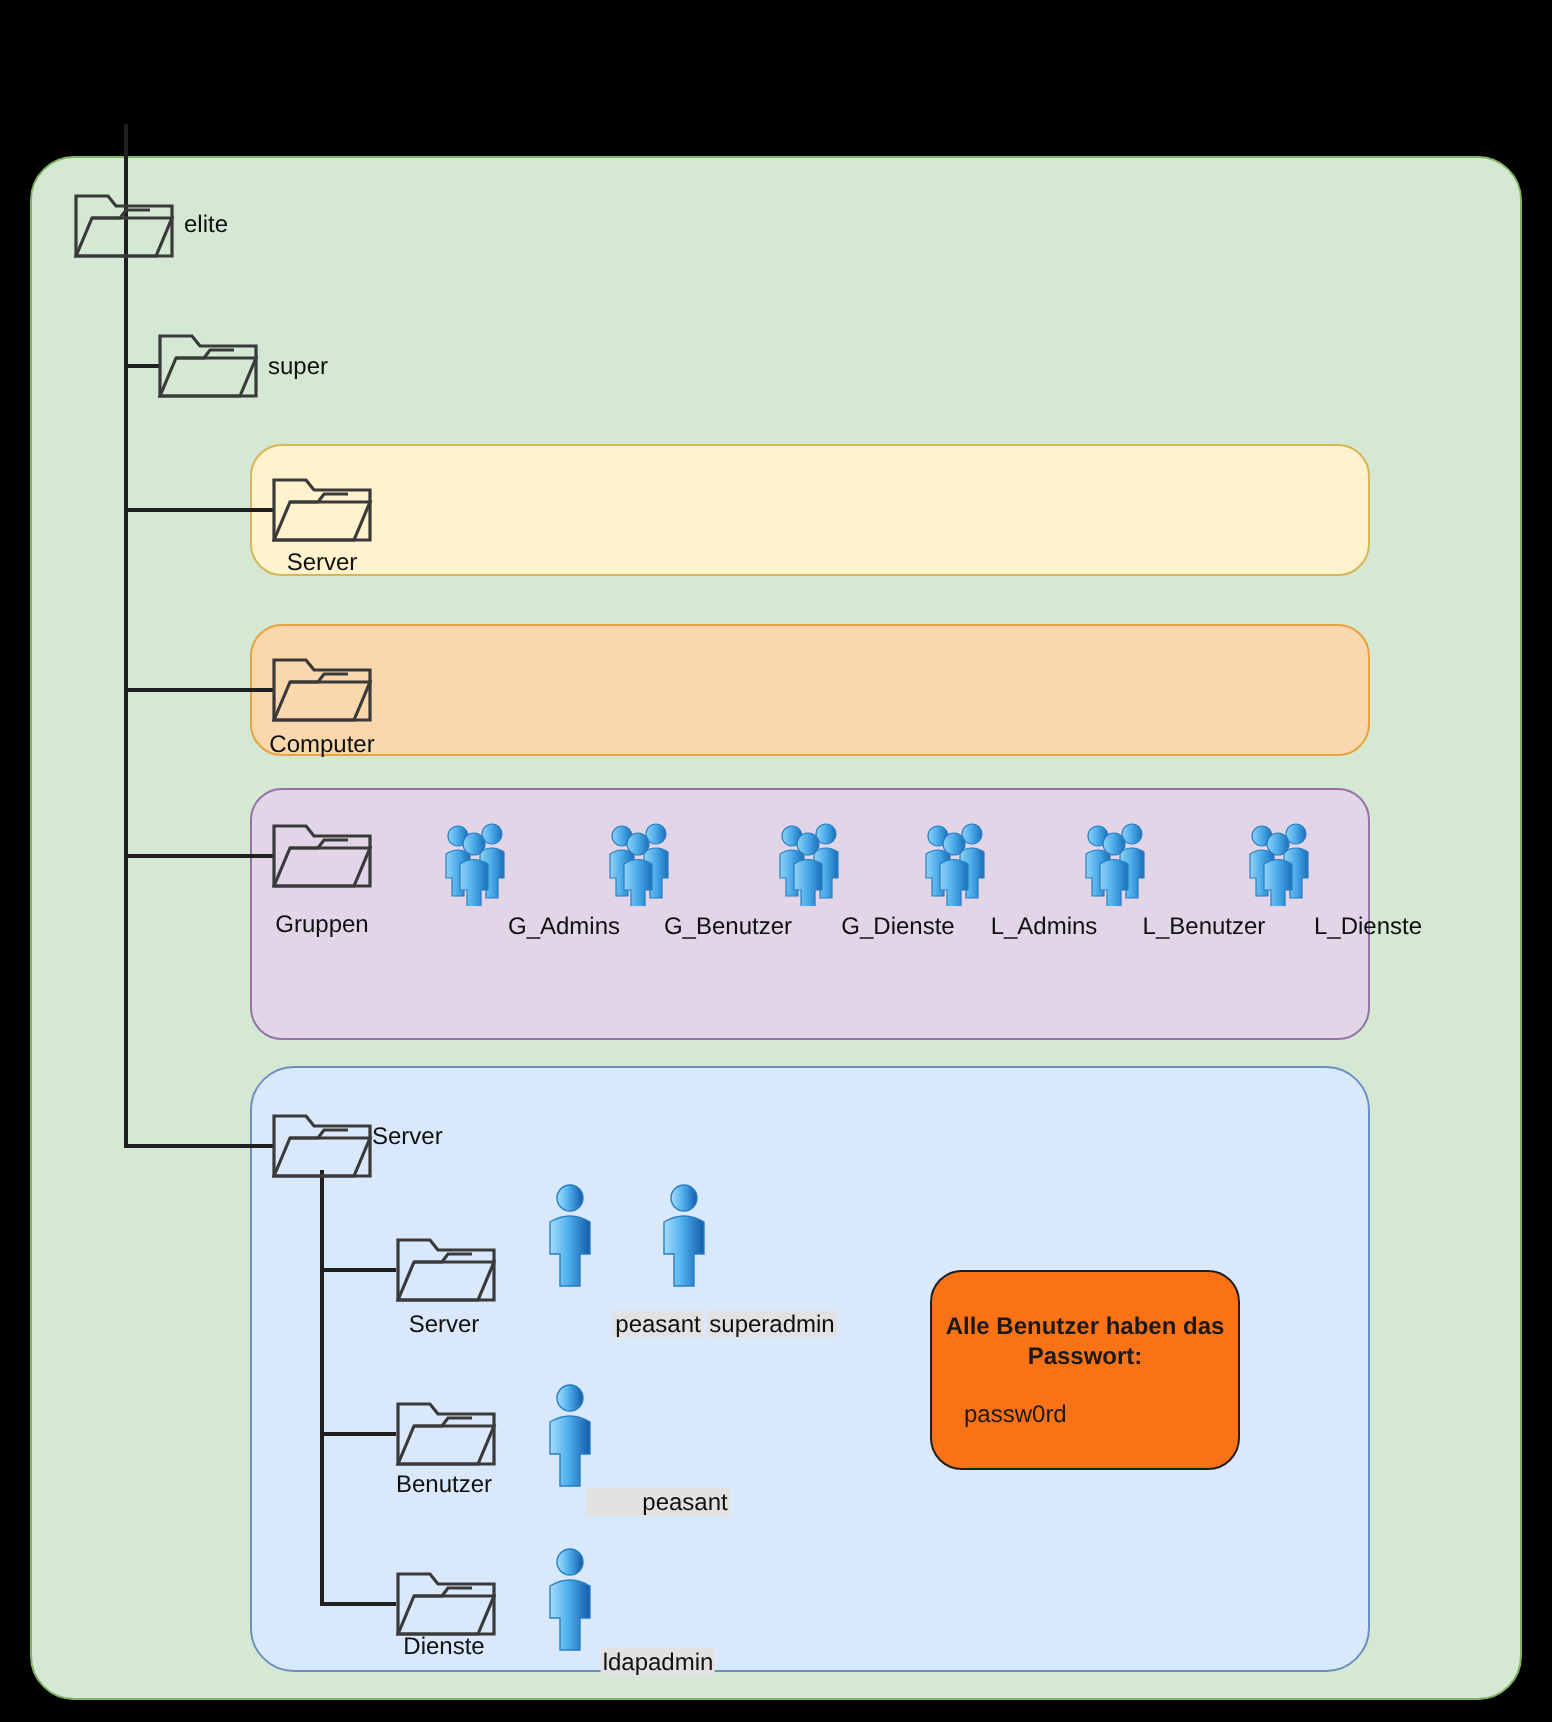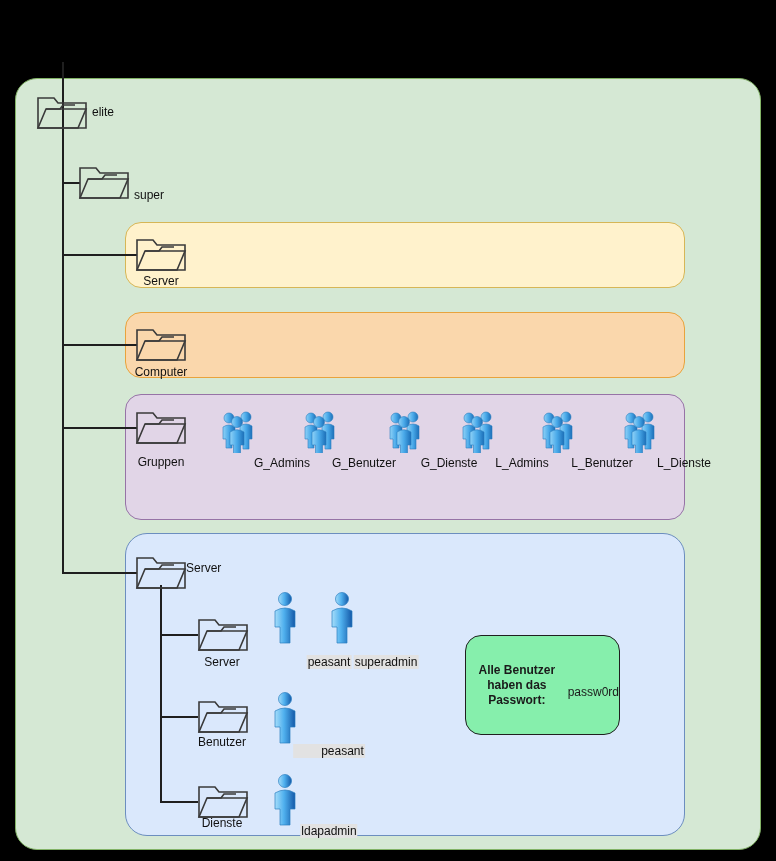--- a/index.html
+++ b/index.html
@@ -38,25 +38,25 @@
   
   .pic{position:absolute;}
   .pic svg{display:block;}
 
   .uname{position:absolute;font-size:12px;line-height:14px;white-space:nowrap;
          text-align:left;transform:translateX(-50%);
          background:#e2e2e2;padding:0 1px;color:#101010;margin-left:44px;}
 
   
   #note{position:absolute;left:465px;top:635px;width:155px;height:100px;
-        background:#86efac;border:1.6px solid #1f1f1f;border-radius:16px;
-        box-sizing:border-box;display:flex;
-        align-items:center;justify-content:center;text-align:center;}
+        background:#f97316;border:1.6px solid #1f1f1f;border-radius:16px;
+        box-sizing:border-box;display:flex;flex-direction:column;
+        align-items:flex-start;justify-content:center;text-align:center;}
   #note .n1{font-size:12px;font-weight:bold;line-height:15px;padding:0 6px;}
-  #note .n2{font-size:12px;margin-top:14px;}
+  #note .n2{font-size:12px;margin-top:14px;margin-left:16px;}
 </style>
 </head>
 <body>
 
 <div id="stage">
 
   <div class="box" id="ou-root"></div>
 
   <div class="box" id="ou-server"></div>
   <div class="box" id="ou-computer"></div>
@@ -84,21 +84,21 @@
   </div>
   <div class="lbl" style="left:92px;top:105px;">elite</div>
 
   <div class="folder" style="left:77px;top:162px;">
     <svg viewBox="0 0 54 40">
         <path d="M3 36 V6 h16 l4 5 h28 v25 z" fill="none" stroke="#3a3a3a" stroke-width="1.6"></path>
         <path d="M3 36 L11 17 h40 l-8 19 z" fill="none" stroke="#3a3a3a" stroke-width="1.6"></path>
         <path d="M11 17 h14 l3 -4 h12" fill="none" stroke="#3a3a3a" stroke-width="1.6"></path>
       </svg>
   </div>
-  <div class="lbl" style="left:134px;top:176px;margin-top:12px;">super</div>
+  <div class="lbl" style="left:134px;top:176px;">super</div>
 
   <div class="folder" style="left:134px;top:234px;">
     <svg viewBox="0 0 54 40">
         <path d="M3 36 V6 h16 l4 5 h28 v25 z" fill="none" stroke="#3a3a3a" stroke-width="1.6"></path>
         <path d="M3 36 L11 17 h40 l-8 19 z" fill="none" stroke="#3a3a3a" stroke-width="1.6"></path>
         <path d="M11 17 h14 l3 -4 h12" fill="none" stroke="#3a3a3a" stroke-width="1.6"></path>
       </svg>
   </div>
   <div class="lbl lbl-c" style="left:161px;top:274px;">Server</div>
 

